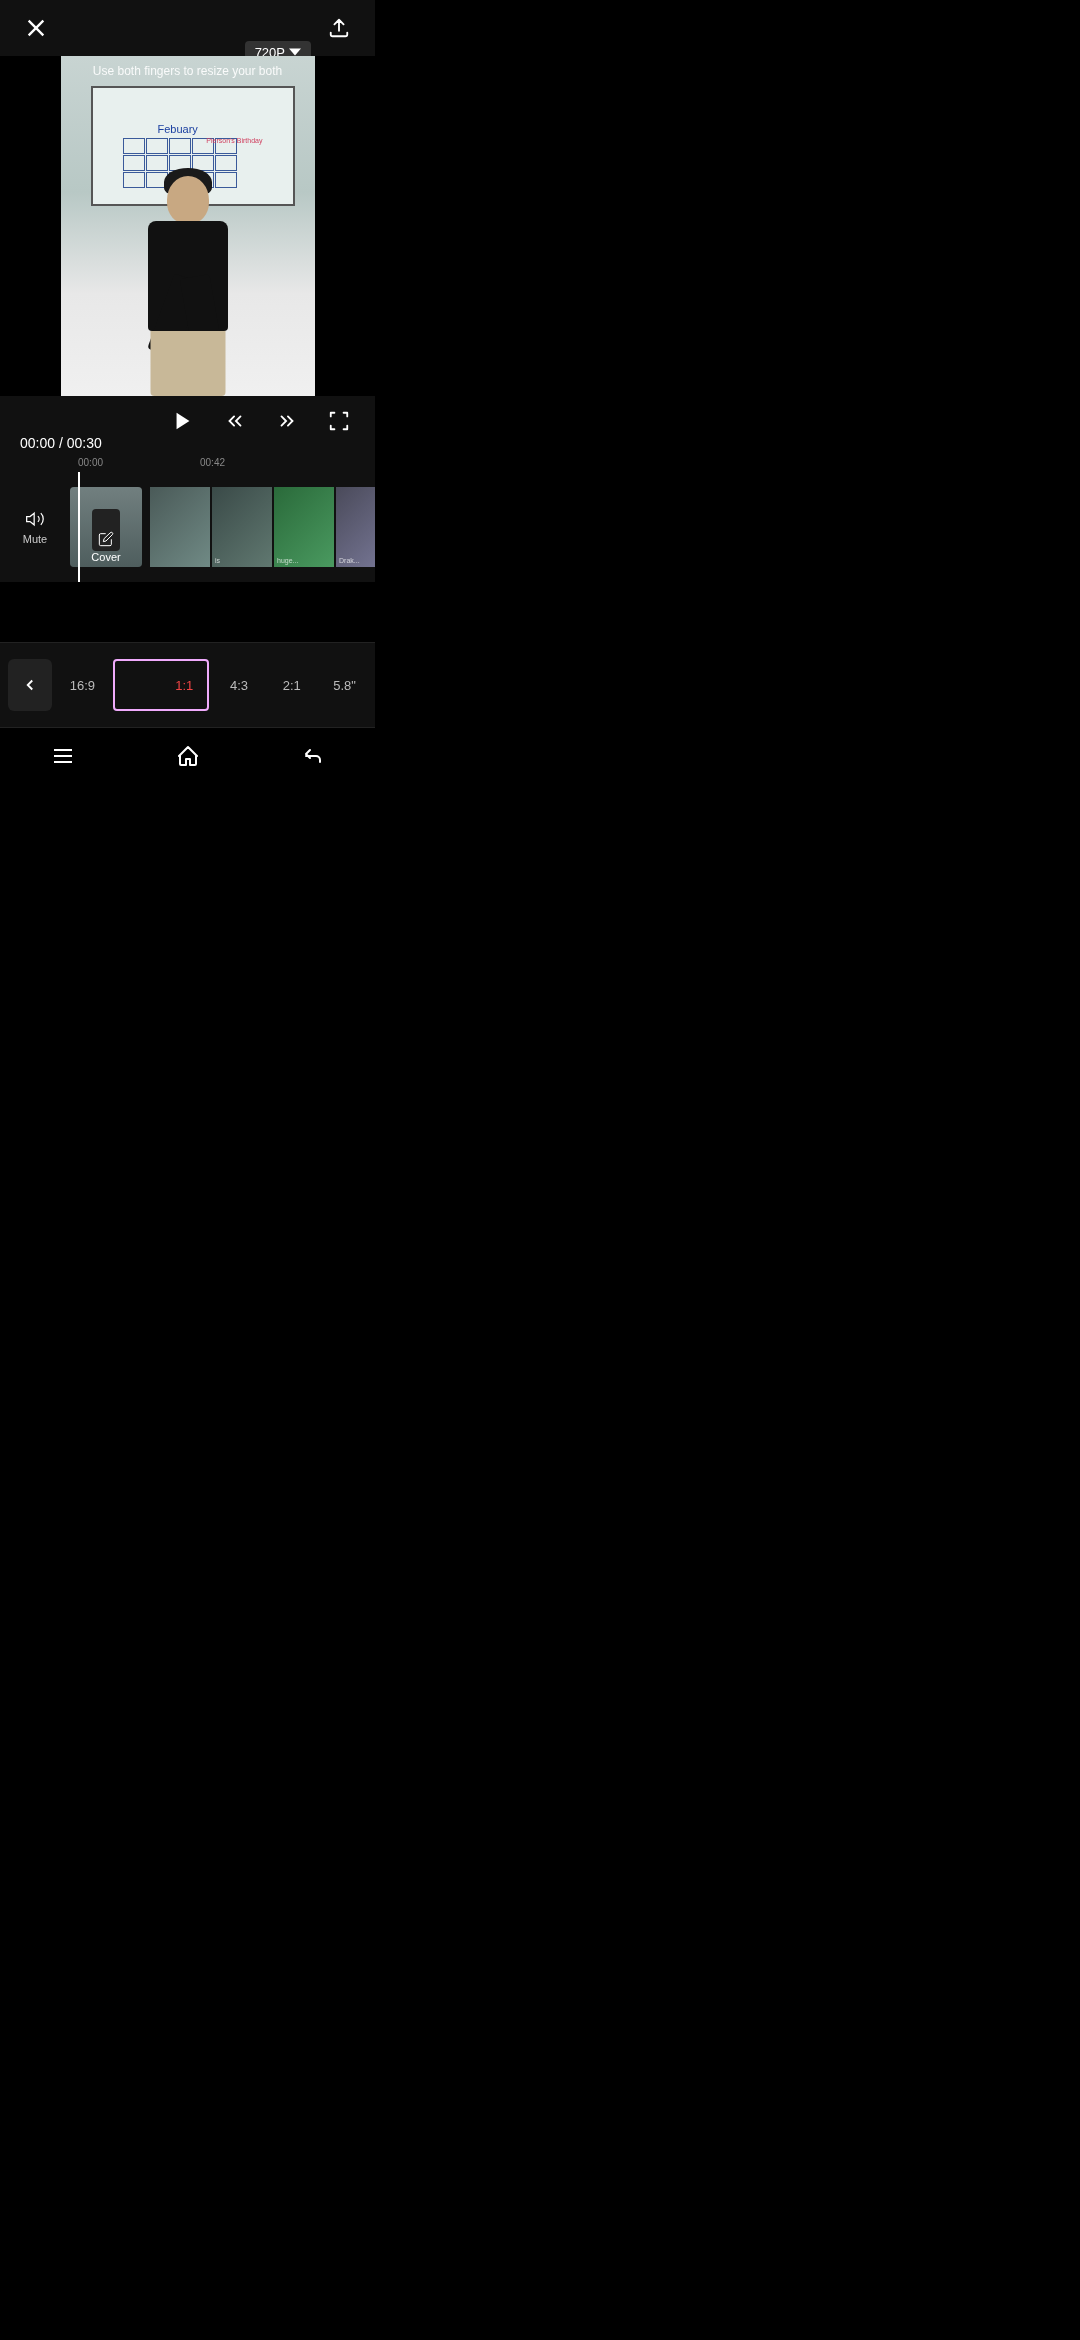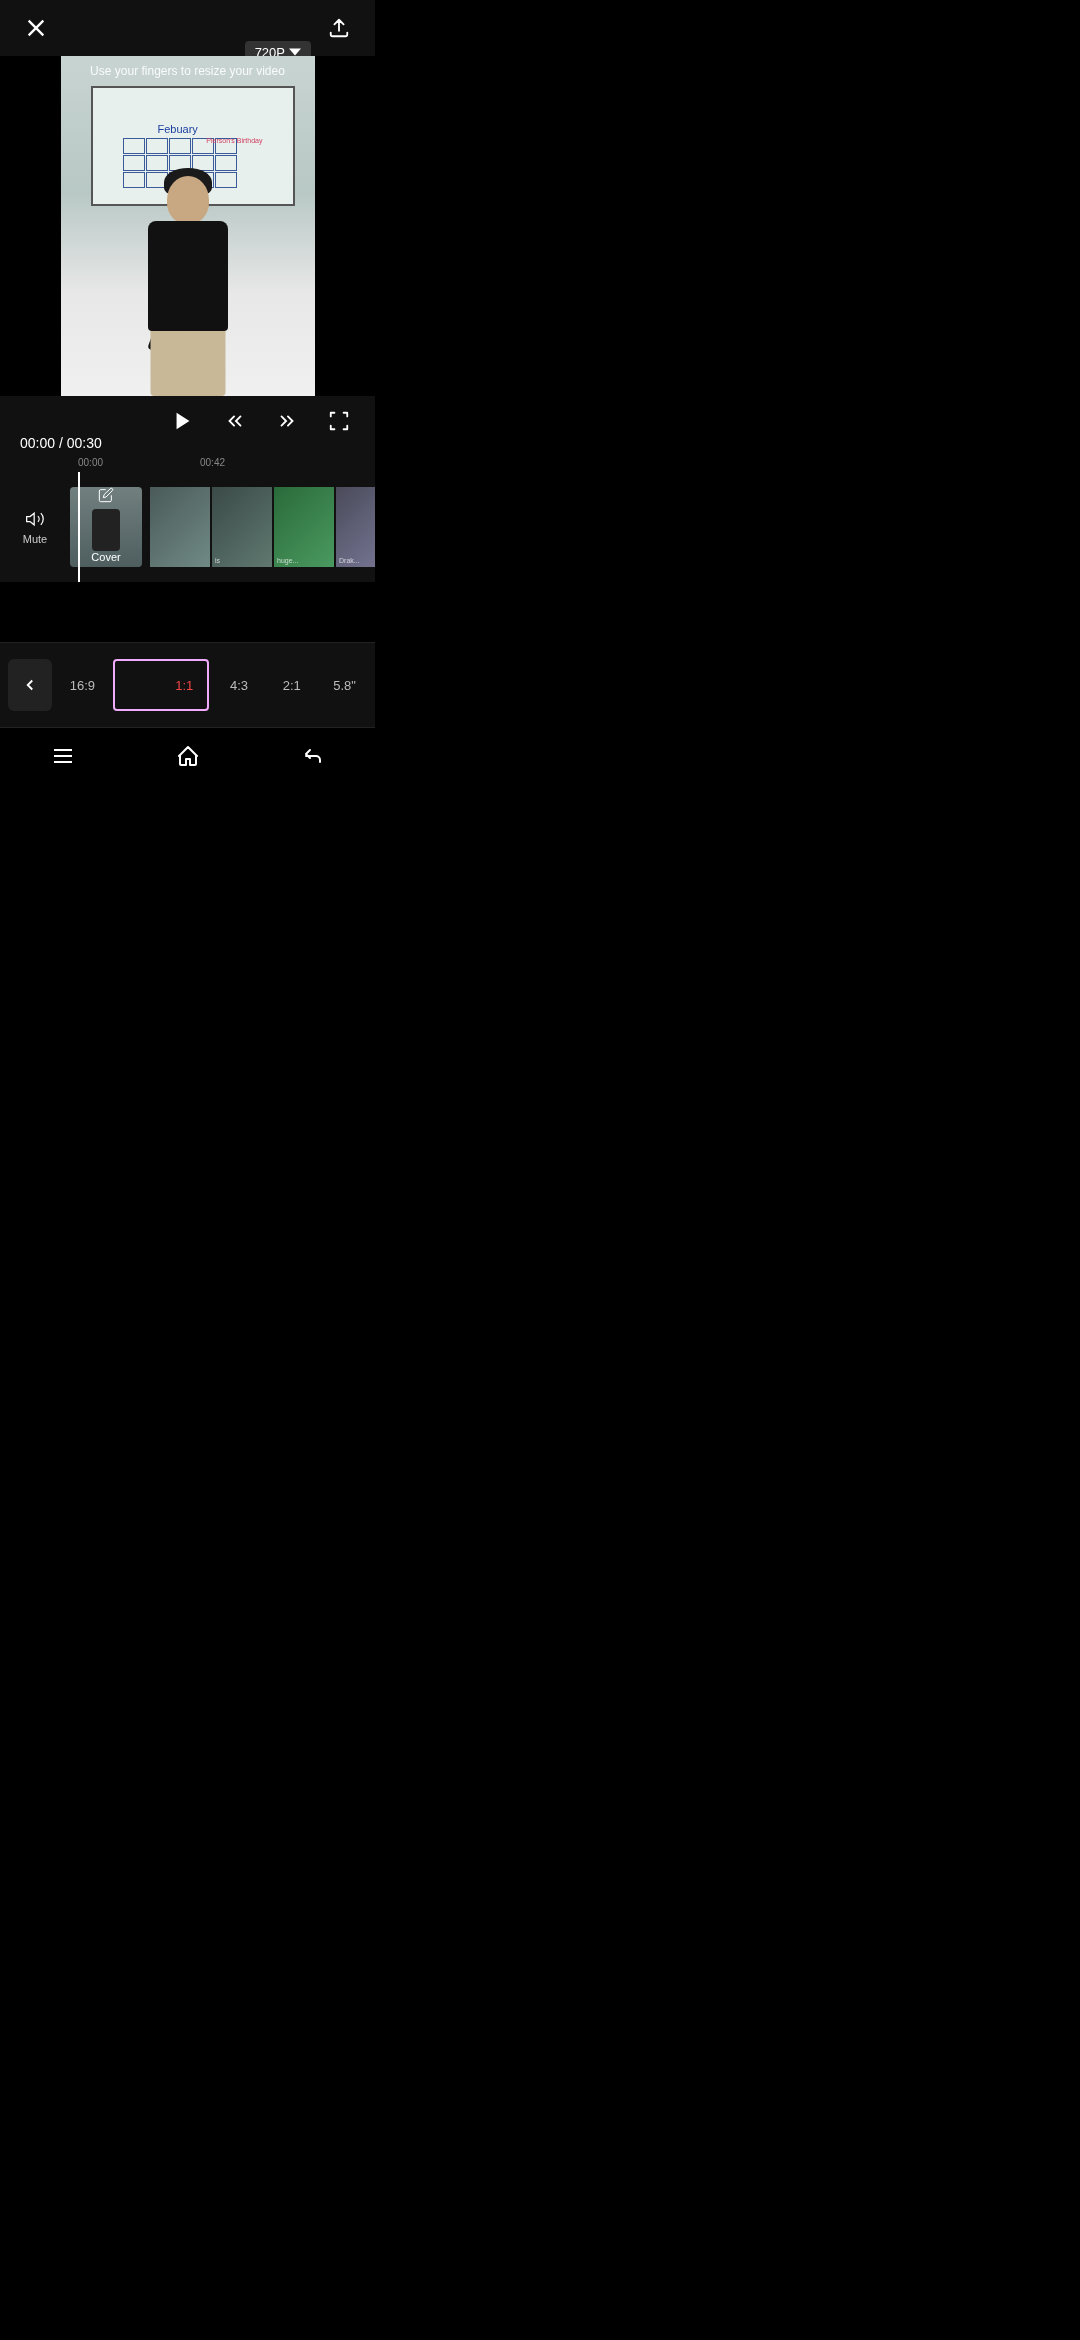--- a/index.html
+++ b/index.html
@@ -324,21 +324,21 @@
       height: 80px;
       background: #333;
       border-radius: 4px;
       margin-right: 8px;
       position: relative;
       overflow: hidden;
       flex-shrink: 0;
       display: flex;
       flex-direction: column;
       align-items: center;
-      justify-content: space-between;
+      justify-content: flex-end;
       padding-bottom: 4px;
     }
 
     .cover-thumb-img {
       position: absolute;
       top: 0; left: 0; right: 0; bottom: 0;
       background: linear-gradient(180deg, #8ca0a0 0%, #5a7070 100%);
       opacity: 0.7;
     }
 
@@ -544,21 +544,21 @@
       <div class="person-figure">
         <div class="person-hair"></div>
         <div class="person-head"></div>
         <div class="person-body">
           <div class="person-arm-left"></div>
           <div class="person-arm-right"></div>
         </div>
         <div class="person-legs"></div>
       </div>
     </div>
-    <div class="video-hint">Use your fingers to resize your video</div>
+    <div class="video-hint">Use both fingers to resize your both</div>
   </div>
 </div>
 
 <div class="playback-bar">
   <div class="time-display">
     <span>00:00</span>
     <span>/</span>
     <span>00:30</span>
   </div>
   <div class="control-buttons">

